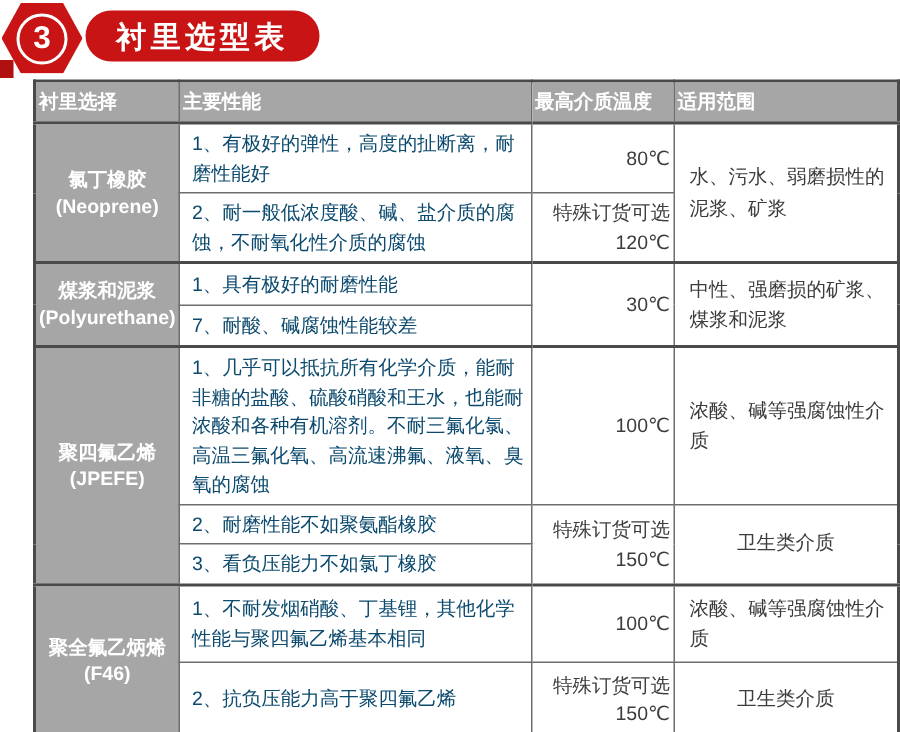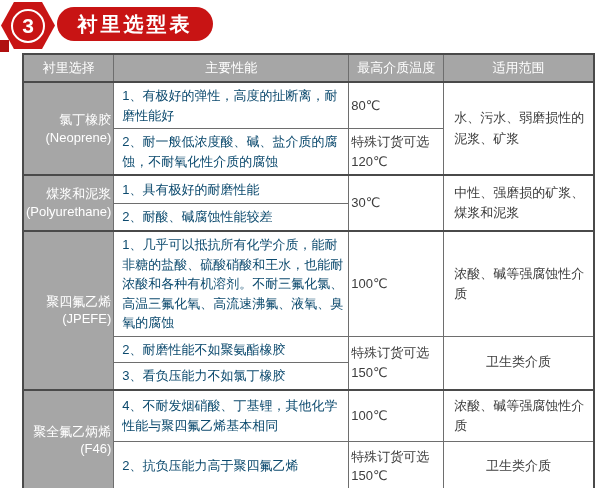--- a/index.html
+++ b/index.html
@@ -29,32 +29,32 @@
   
   table.spec{
     position:absolute;left:22px;top:53px;border-collapse:collapse;table-layout:fixed;
     border:2px solid #4a4a4a;
   }
   table.spec th,table.spec td{
     border:1px solid #6e6e6e;font-size:13px;vertical-align:middle;
     overflow:hidden;box-sizing:border-box;
   }
   table.spec th{
-    background:#a6a6a6;color:#ffffff;font-weight:400;text-align:center;
+    background:#a6a6a6;color:#ffffff;font-weight:700;text-align:left;
     height:28px;padding:2px;
   }
   td.name{
-    background:#a6a6a6;color:#ffffff;font-weight:400;text-align:right;
+    background:#a6a6a6;color:#ffffff;font-weight:700;text-align:center;
     line-height:1.35;padding:2px;
   }
   td.perf{
     color:#0c4a6e;text-align:left;padding:3px 4px 3px 8px;line-height:1.5;
   }
   td.temp{
-    color:#3c3c3c;text-align:left;padding:2px;white-space:pre-line;line-height:1.5;
+    color:#3c3c3c;text-align:right;padding:2px;white-space:pre-line;line-height:1.5;
   }
   td.range{
     color:#3c3c3c;text-align:left;padding:3px 4px 3px 10px;line-height:1.55;
   }
   td.range.center{text-align:center;padding:14px;}
   
   tr.g-first>th, tr.g-first>td{border-top:2px solid #4a4a4a;}
   
   tr.h28{height:28px;} tr.h43{height:43px;} tr.h46{height:46px;margin-left:40px;}
   tr.h86{height:86px;} tr.h23{height:23px;} tr.h22{height:22px;}
@@ -110,21 +110,21 @@
       <tr class="g-first h28">
         <td class="name" rowspan="2">
           <div>煤浆和泥浆</div>
           <div>(Polyurethane)</div>
         </td>
         <td class="perf">1、具有极好的耐磨性能</td>
         <td class="temp" rowspan="2">30℃</td>
         <td class="range" rowspan="2">中性、强磨损的矿浆、煤浆和泥浆</td>
       </tr>
       <tr class="h28">
-        <td class="perf">2、耐酸、碱腐蚀性能较差</td>
+        <td class="perf">7、耐酸、碱腐蚀性能较差</td>
       </tr>
 
       <tr class="g-first h86">
         <td class="name" rowspan="3">
           <div>聚四氟乙烯</div>
           <div>(JPEFE)</div>
         </td>
         <td class="perf">1、几乎可以抵抗所有化学介质，能耐非糖的盐酸、硫酸硝酸和王水，也能耐浓酸和各种有机溶剂。不耐三氟化氯、高温三氟化氧、高流速沸氟、液氧、臭氧的腐蚀</td>
         <td class="temp">100℃</td>
         <td class="range">浓酸、碱等强腐蚀性介质</td>
@@ -137,21 +137,21 @@
       </tr>
       <tr class="h22">
         <td class="perf">3、看负压能力不如氯丁橡胶</td>
       </tr>
 
       <tr class="g-first h52">
         <td class="name" rowspan="2">
           <div>聚全氟乙炳烯</div>
           <div>(F46)</div>
         </td>
-        <td class="perf">4、不耐发烟硝酸、丁基锂，其他化学性能与聚四氟乙烯基本相同</td>
+        <td class="perf">1、不耐发烟硝酸、丁基锂，其他化学性能与聚四氟乙烯基本相同</td>
         <td class="temp">100℃</td>
         <td class="range">浓酸、碱等强腐蚀性介质</td>
       </tr>
       <tr class="h48">
         <td class="perf">2、抗负压能力高于聚四氟乙烯</td>
         <td class="temp">特殊订货可选
 150℃</td>
         <td class="range center">卫生类介质</td>
       </tr>
     </tbody>

